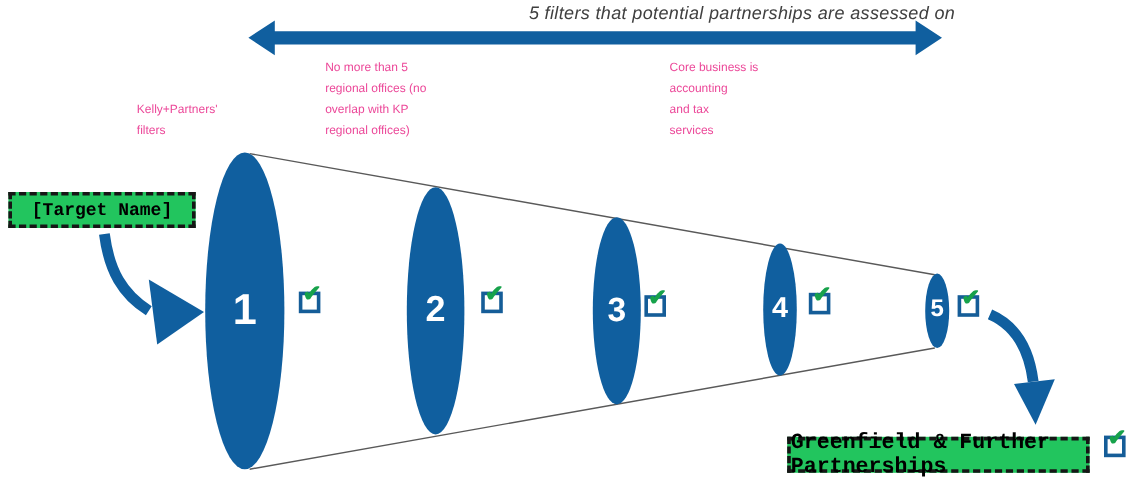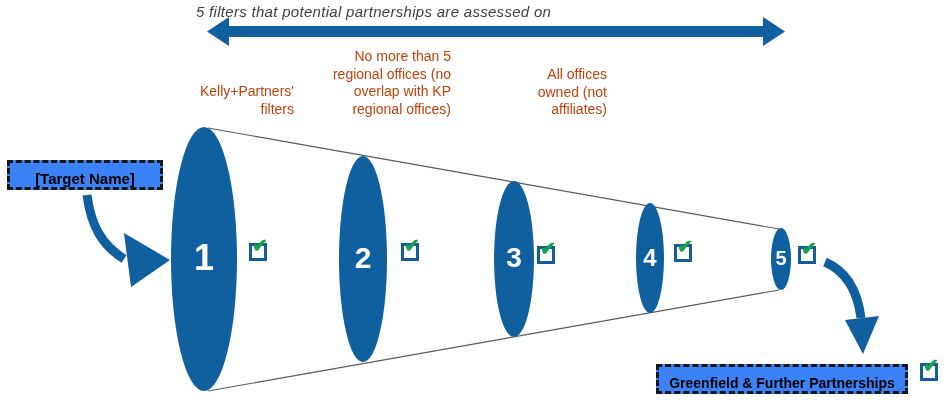--- a/index.html
+++ b/index.html
@@ -4,50 +4,50 @@
 <style>
   html,body { margin:0; padding:0; background:#fff; }
   .canvas {
     position:relative; width:951px; height:417px; background:#fff;
     font-family:"Liberation Sans", sans-serif; overflow:hidden;
   }
   .layer-svg { position:absolute; left:0; top:0; z-index:1; }
   .overlay { position:absolute; z-index:2; }
 
   .title {
-    left:196px; top:3px; width:600px; text-align:left;
+    left:196px; top:3px; width:600px; text-align:right;
     font-style:italic; font-size:15px; color:#404040; letter-spacing:0.3px;
   }
 
   .filter-label {
-    width:180px; text-align:right; white-space:pre-line;
-    font-size:14px; line-height:17.5px; color:#c2410c;
+    width:180px; text-align:left; white-space:pre-line;
+    font-size:10px; line-height:17.5px; color:#ec4899;
   }
 
   .stage-number {
     color:#ffffff; font-weight:bold; transform:translate(-50%,-52%);
     text-align:center; line-height:1;
   }
 
   .checkbox {
     width:12px; height:12px; background:#ffffff;
     border:3px solid #155d98; position:absolute;
   }
   .checkbox .check {
     position:absolute; left:0px; top:-10px;
     font-size:19px; line-height:19px; font-weight:bold; color:#17a24b;
   }
 
   .dashed-box {
-    border:3px dashed #161616; background:#3b82f6;
-    display:flex; align-items:flex-end; justify-content:center;
-    font-weight:bold; color:#000000;
+    border:3px dashed #161616; background:#22c55e;
+    display:flex; align-items:center; justify-content:center;
+    font-weight:bold; color:#000000;font-family:Liberation Mono, monospace;
   }
   .target-box   { left:7px;  top:160px; width:150px; height:24px; font-size:15px; }
-  .outcome-box  { left:656px; top:364px; width:246px; height:24px; font-size:14px; }
+  .outcome-box  { left:656px; top:364px; width:246px; height:24px; font-size:18px; }
 </style>
 </head>
 <body>
 
 <div class="canvas">
 
   <svg class="layer-svg" width="951" height="417" viewBox="0 0 951 417">
 
     <polygon points="207,31.5 229,17 229,26 763,26 763,17 785,31.5 763,46 763,37 229,37 229,46" fill="#105f9f"></polygon>
 
@@ -68,23 +68,24 @@
   </svg>
 
   <div class="overlay title">5 filters that potential partnerships are assessed on</div>
 
   <div class="overlay filter-label" style="left:114px; top:83px;">Kelly+Partners'
 filters</div>
   <div class="overlay filter-label" style="left:271px; top:48px;">No more than 5
 regional offices (no
 overlap with KP
 regional offices)</div>
-  <div class="overlay filter-label" style="left:427px; top:66px;">All offices
-owned (not
-affiliates)</div>
+  <div class="overlay filter-label" style="left:558px; top:48px;">Core business is
+accounting
+and tax
+services</div>
 
   <div class="overlay stage-number" style="left:204px; top:259px; font-size:36px;">1</div>
   <div class="overlay stage-number" style="left:363px; top:259px; font-size:30px;">2</div>
   <div class="overlay stage-number" style="left:514px; top:259px; font-size:28px;">3</div>
   <div class="overlay stage-number" style="left:650px; top:258px; font-size:24px;">4</div>
   <div class="overlay stage-number" style="left:781px; top:258px; font-size:20px;">5</div>
 
   <div class="overlay checkbox" style="left:249px; top:243px;">
     <span class="check">✔</span>
   </div>

